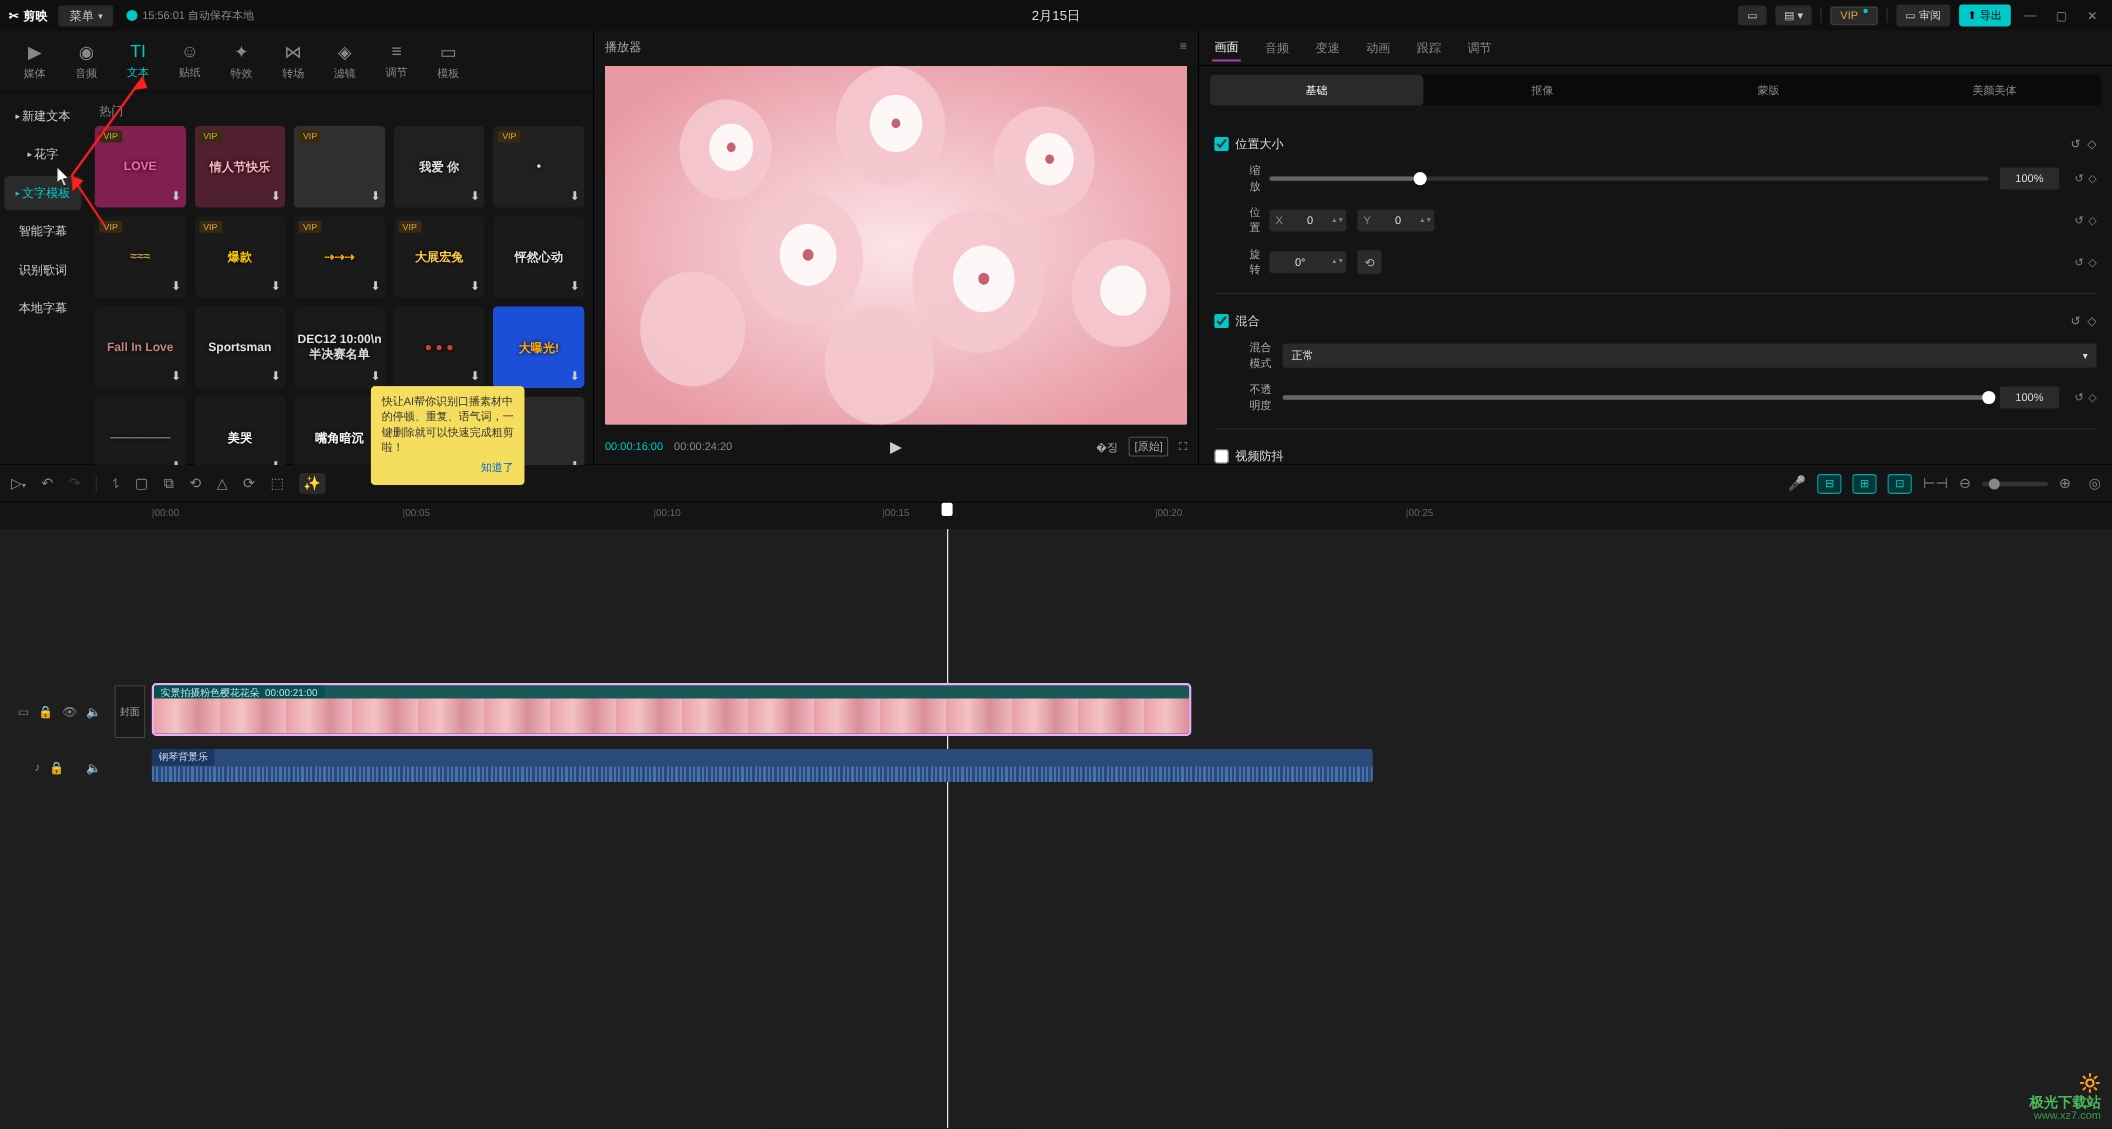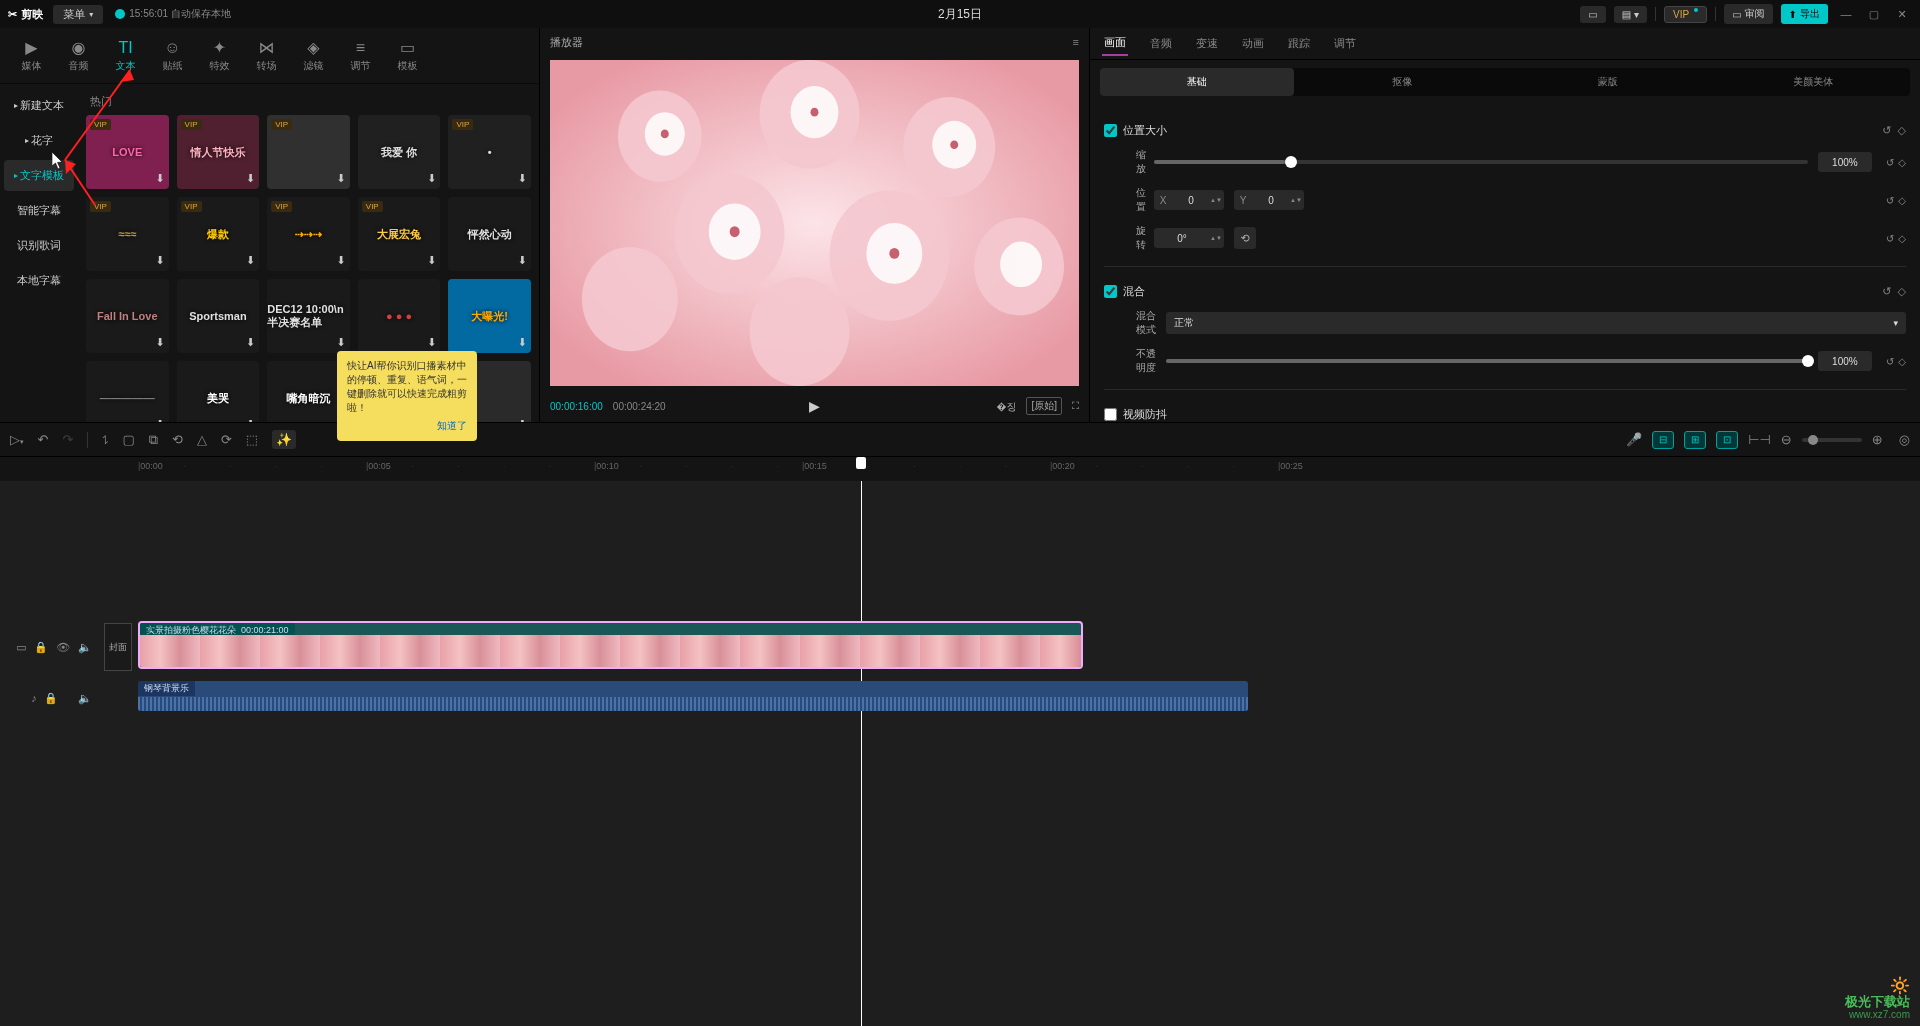--- a/index.html
+++ b/index.html
@@ -33,21 +33,21 @@
 .side-cat { padding:8px 6px; font-size:11px; color:#ccc; cursor:pointer; border-radius:4px; margin:2px 4px; text-align:center; display:flex; align-items:center; justify-content:center; gap:2px;}
 .side-cat.active { background:#2a2a2a; color:#00c8c8;}
 .side-cat .arrow { font-size:8px;}
 
 .asset-area { flex:1; overflow:auto; padding:4px 8px;}
 .asset-section-title { font-size:11px; color:#888; padding:6px 4px;}
 .asset-grid { display:grid; grid-template-columns:repeat(5, 1fr); gap:8px;}
 .asset-item { position:relative; height:74px; background:#2a2a2a; border-radius:4px; cursor:pointer; display:flex; align-items:center; justify-content:center; font-size:9px; color:#ddd; overflow:hidden;}
 .asset-item .vip-tag { position:absolute; top:4px; left:4px; background:#3a2a10; color:#d4a84b; font-size:8px; padding:1px 4px; border-radius:2px;}
 .asset-item .dl { position:absolute; bottom:4px; right:4px; color:#ccc; font-size:11px;}
-.asset-item .thumb-text { font-weight:bold; text-shadow:0 0 4px #000; font-size:11px; }
+.asset-item .thumb-text { font-weight:bold; text-shadow:0 0 4px #000; font-size:11px;text-align:center; }
 
 
 .tooltip { position:absolute; background:#f5dd5d; color:#333; font-size:10px; padding:8px 10px; border-radius:4px; width:140px; z-index:50; line-height:1.4;}
 .tooltip .ok { text-align:right; color:#0066cc; margin-top:4px; cursor:pointer;}
 
 
 .preview-panel { width:550px; background:#141414; display:flex; flex-direction:column; border-right:1px solid #000;}
 .preview-header { height:28px; display:flex; align-items:center; padding:0 10px; font-size:11px; color:#aaa; justify-content:space-between;}
 .preview-video { flex:1; margin:4px 10px; background:linear-gradient(135deg,#f4c2c2 0%, #e8a0a8 25%, #f5d0d5 50%, #d89098 75%, #f0b8c0 100%); border-radius:2px; position:relative;}
 .preview-controls { height:32px; display:flex; align-items:center; padding:0 10px; gap:10px; font-size:10px;}
@@ -287,21 +287,21 @@
               <span class="dl">⬇</span>
             </div>
             <div class="asset-item" style="background: rgb(26, 26, 26);">
               <span class="thumb-text" style="color:#e0e0e0;">DEC12 10:00\n半决赛名单</span>
               <span class="dl">⬇</span>
             </div>
             <div class="asset-item" style="background: rgb(26, 26, 26);">
               <span class="thumb-text" style="color:#d04040;">● ● ●</span>
               <span class="dl">⬇</span>
             </div>
-            <div class="asset-item" style="background: #0369a1;">
+            <div class="asset-item" style="background: #1d4ed8;">
               <span class="thumb-text" style="color:#ffaa00;">大曝光!</span>
               <span class="dl">⬇</span>
             </div>
             <div class="asset-item" style="background: rgb(26, 26, 26);">
               <span class="thumb-text" style="color:#808080;">—————</span>
               <span class="dl">⬇</span>
             </div>
             <div class="asset-item" style="background: rgb(26, 26, 26);">
               <span class="thumb-text" style="color:#ffffff;">美哭</span>
               <span class="dl">⬇</span>

